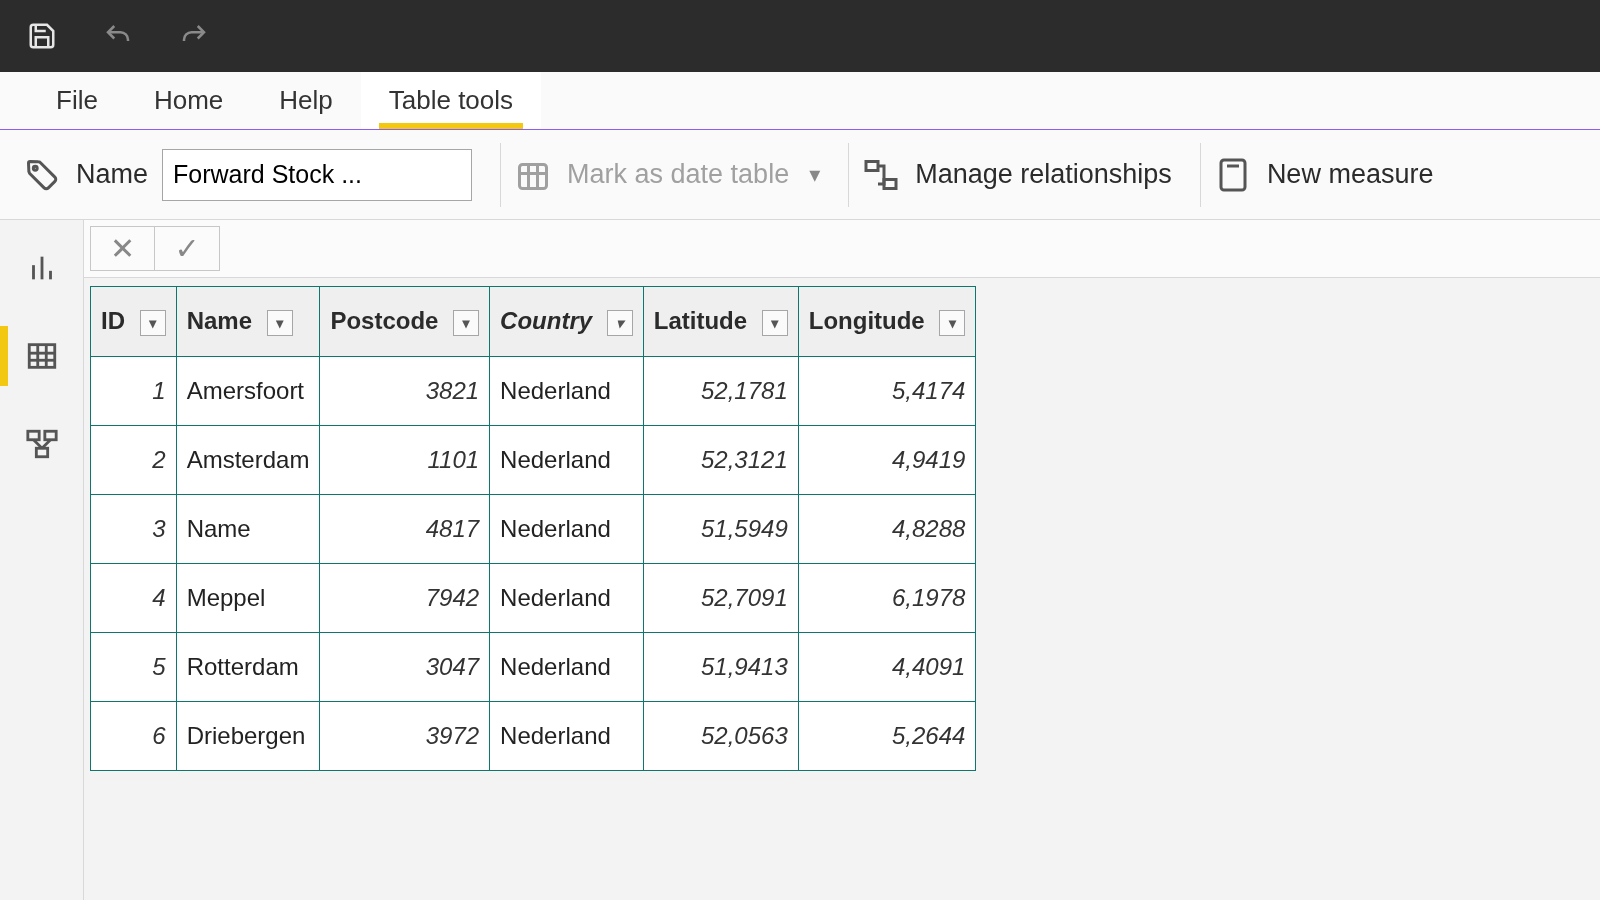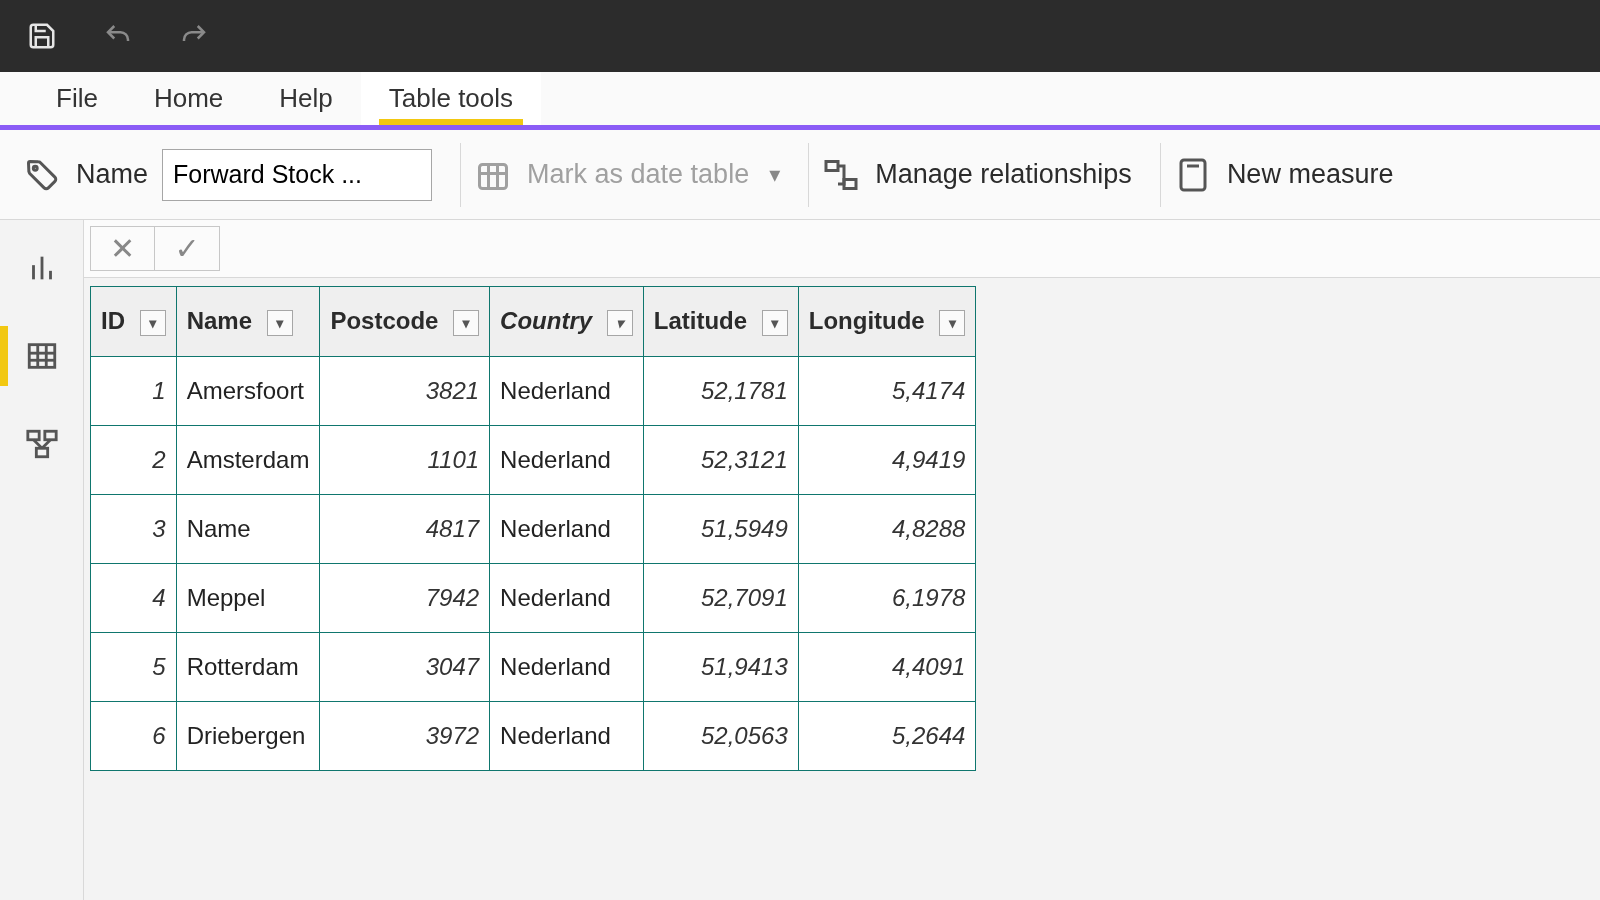--- a/index.html
+++ b/index.html
@@ -28,21 +28,21 @@
     }
     .titlebar .icon-btn.disabled { color: #8a8a8a; }
 
     
     .ribbon-tabs {
       height: 58px;
       background: #fafafa;
       display: flex;
       align-items: stretch;
       padding-left: 28px;
-      border-bottom: 5px solid #8b5cf6;
+      border-bottom: 1px solid #8b5cf6;
     }
     .ribbon-tab {
       padding: 0 28px;
       display: flex;
       align-items: center;
       font-size: 26px;
       color: #333;
       cursor: pointer;
       position: relative;
     }
@@ -82,21 +82,21 @@
       width: 40px; height: 40px;
       display: flex; align-items: center; justify-content: center;
       color: #555;
     }
     .tool-label {
       font-size: 27px;
       color: #2b2b2b;
     }
     .tool-label.muted { color: #a0a0a0; }
     .name-input {
-      width: 270px;
+      width: 310px;
       height: 52px;
       border: 1px solid #a6a6a6;
       font-size: 25px;
       padding: 0 10px;
       background: #fff;
     }
     .chev { color: #888; margin-left: 6px; font-size: 22px; }
 
     
     .body-row {

